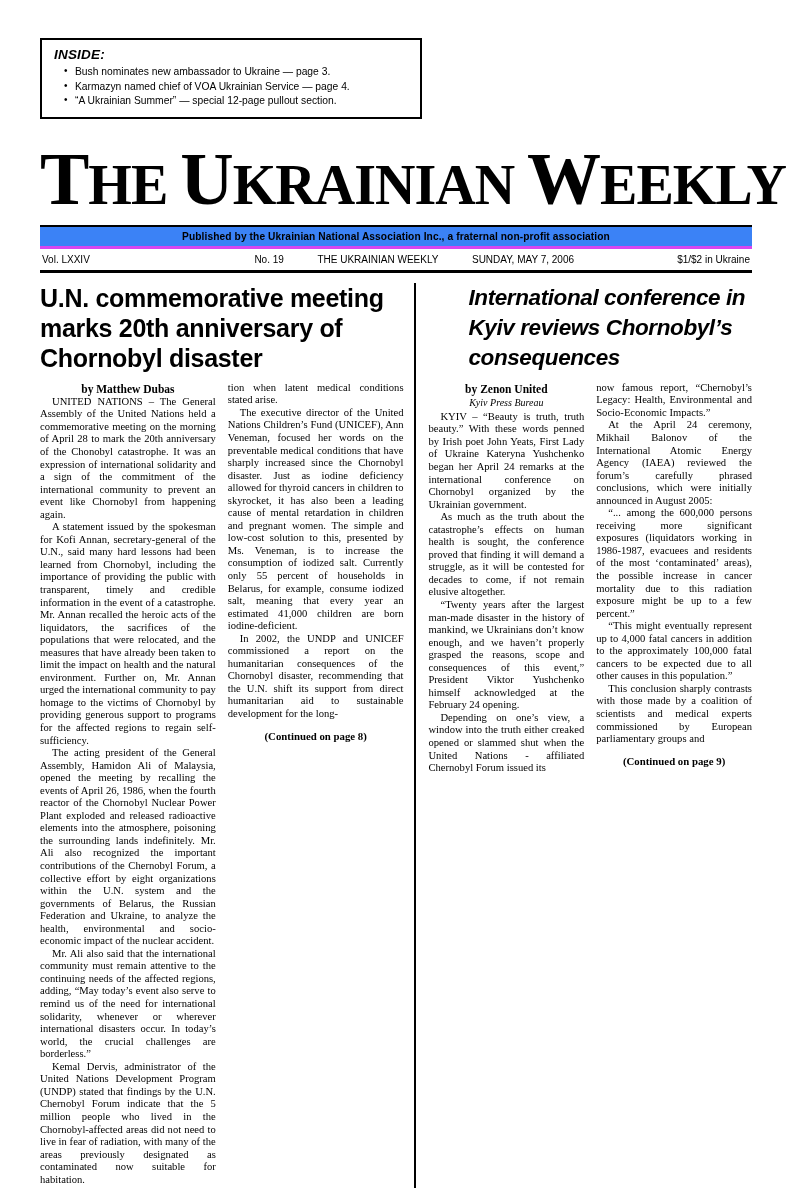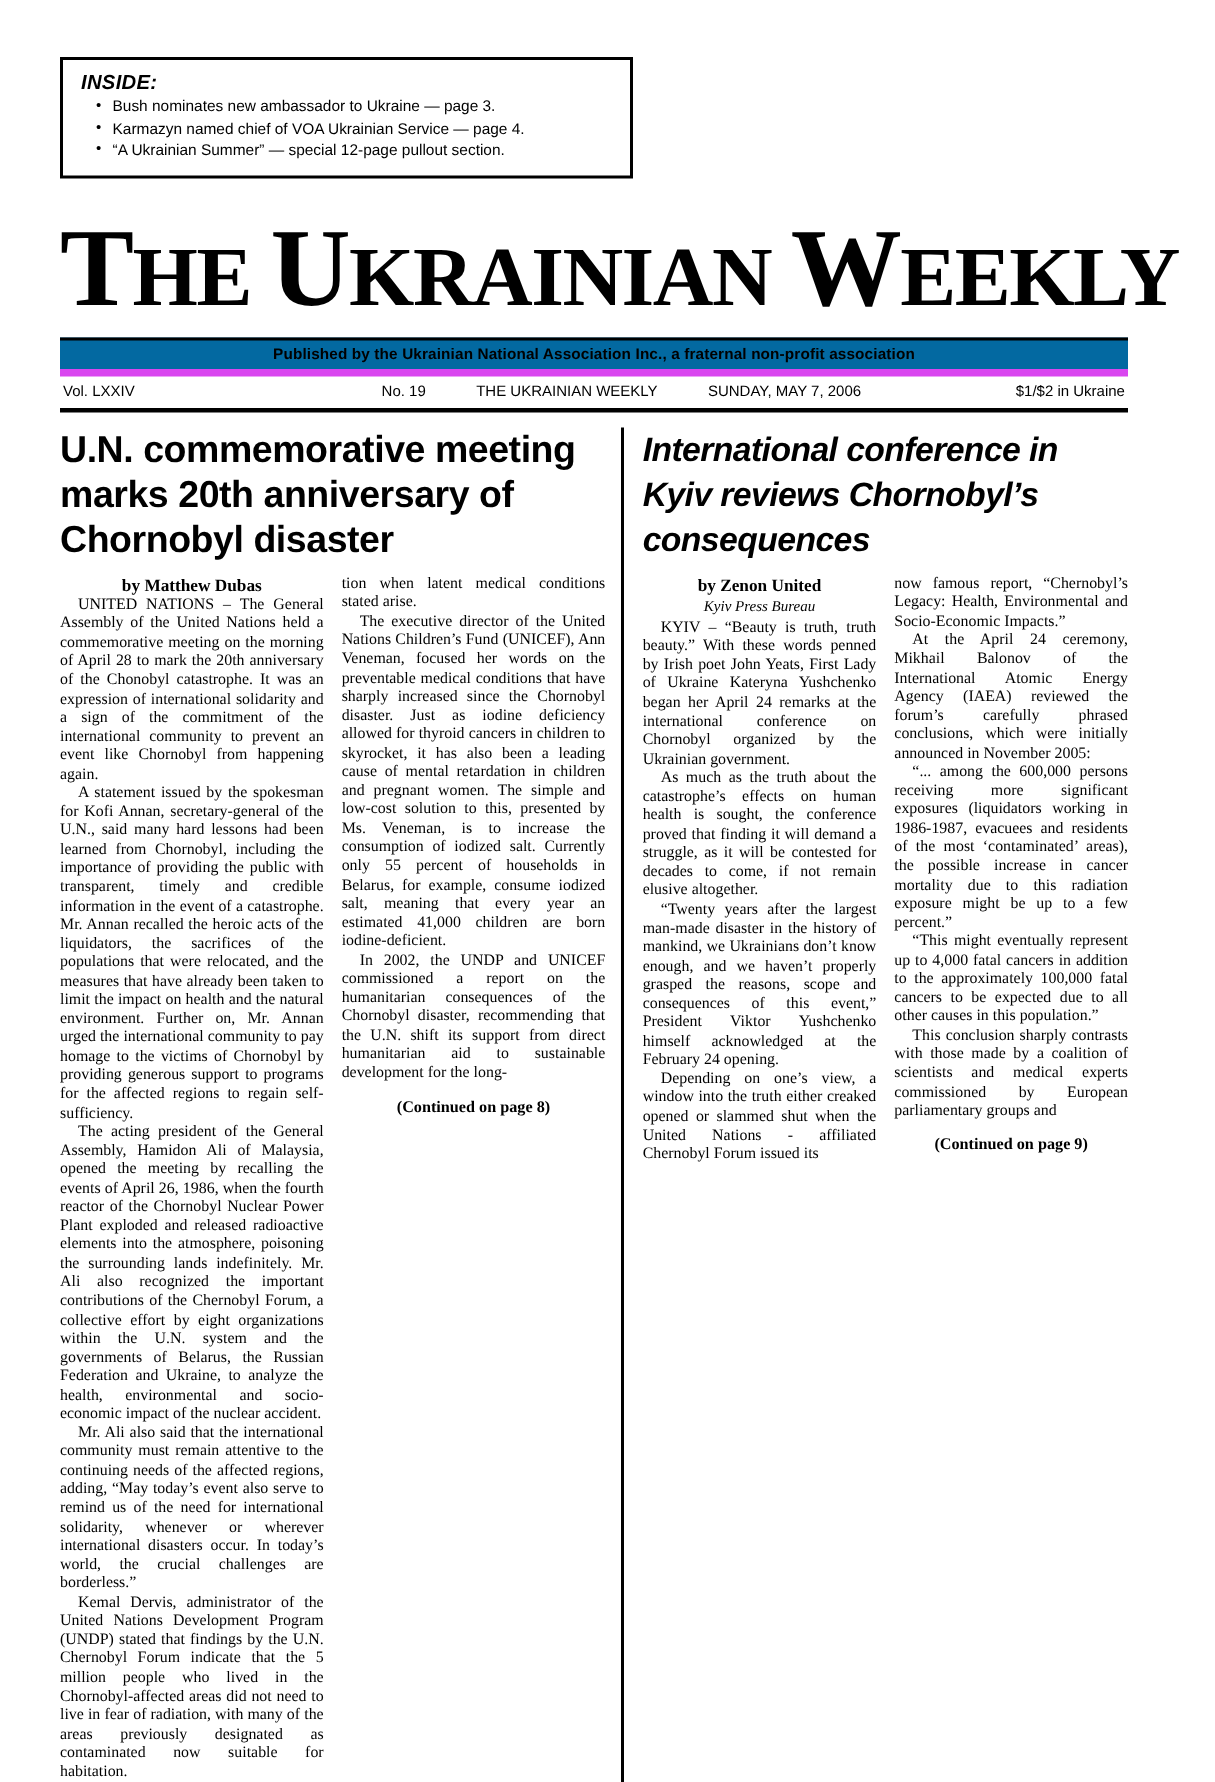--- a/index.html
+++ b/index.html
@@ -43,31 +43,31 @@
     font-family: "Liberation Serif", serif;
     font-weight: bold;
     font-size: 74px;
     line-height: 76px;
     letter-spacing: -1px;
     margin: 4px 0 2px 0;
     white-space: nowrap;
   }
   .masthead .sc { font-size: 56px; }
   .pub-bar {
-    background: #0369a1;
+    background: #3b82f6;
     border-top: 2px solid #000;
     text-align:center;
     font-family: "Liberation Sans", sans-serif;
     font-weight: bold;
     font-size: 10.2px;
     padding: 4px 0 4px 0;
     letter-spacing: .1px;
   }
   .vol-bar {
-    border-top: 5px solid #d946ef;
+    border-top: 3px solid #d946ef;
     border-bottom: 3px solid #000;
     font-family: "Liberation Sans", sans-serif;
     font-size: 10px;
     padding: 5px 2px 5px 2px;
     display:flex; align-items:flex-end;
   }
   .vol-left { width: 30%; text-align:left; }
   .vol-center { width: 46%; display:flex; justify-content:space-between; padding-right: 6px;}
   .vol-right { width: 24%; text-align:right; }
 
@@ -83,20 +83,21 @@
     font-size: 25px; line-height: 30px;
     letter-spacing: -.3px;
     margin-bottom: 9px;
   }
   .hl-sans {
     font-family: "Liberation Sans", sans-serif;
     font-weight: bold; font-style: italic;
     font-size: 22.5px; line-height: 30px;
     letter-spacing: -.4px;
     margin-bottom: 9px;
+    margin-left: 40px;
   }
   .byline {
     text-align:center; font-weight:bold;
     font-size: 11.5px; line-height: 14px;
   }
   .byline-sub {
     text-align:center; font-style:italic;
     font-size: 10px; line-height: 13px; margin-bottom: 2px;
   }
   .cols2 { display:flex; gap: 12px; }
@@ -174,21 +175,21 @@
         <div class="col">
           <div class="byline">by Zenon United</div>
           <div class="byline-sub">Kyiv Press Bureau</div>
           <p class="bt">KYIV – “Beauty is truth, truth beauty.” With these words penned by Irish poet John Yeats, First Lady of Ukraine Kateryna Yushchenko began her April 24 remarks at the international conference on Chornobyl organized by the Ukrainian government.</p>
           <p class="bt">As much as the truth about the catastrophe’s effects on human health is sought, the conference proved that finding it will demand a struggle, as it will be contested for decades to come, if not remain elusive altogether.</p>
           <p class="bt">“Twenty years after the largest man-made disaster in the history of mankind, we Ukrainians don’t know enough, and we haven’t properly grasped the reasons, scope and consequences of this event,” President Viktor Yushchenko himself acknowledged at the February 24 opening.</p>
           <p class="bt">Depending on one’s view, a window into the truth either creaked opened or slammed shut when the United Nations - affiliated Chernobyl Forum issued its</p>
         </div>
         <div class="col">
           <p class="bt noind">now famous report, “Chernobyl’s Legacy: Health, Environmental and Socio-Economic Impacts.”</p>
-          <p class="bt">At the April 24 ceremony, Mikhail Balonov of the International Atomic Energy Agency (IAEA) reviewed the forum’s carefully phrased conclusions, which were initially announced in November 2005:</p>
+          <p class="bt">At the April 24 ceremony, Mikhail Balonov of the International Atomic Energy Agency (IAEA) reviewed the forum’s carefully phrased conclusions, which were initially announced in August 2005:</p>
           <p class="bt">“... among the 600,000 persons receiving more significant exposures (liquidators working in 1986-1987, evacuees and residents of the most ‘contaminated’ areas), the possible increase in cancer mortality due to this radiation exposure might be up to a few percent.”</p>
           <p class="bt">“This might eventually represent up to 4,000 fatal cancers in addition to the approximately 100,000 fatal cancers to be expected due to all other causes in this population.”</p>
           <p class="bt">This conclusion sharply contrasts with those made by a coalition of scientists and medical experts commissioned by European parliamentary groups and</p>
           <div class="contd">(Continued on page 9)</div>
         </div>
       </div>
     </div>
   </div>
 
 </div>

